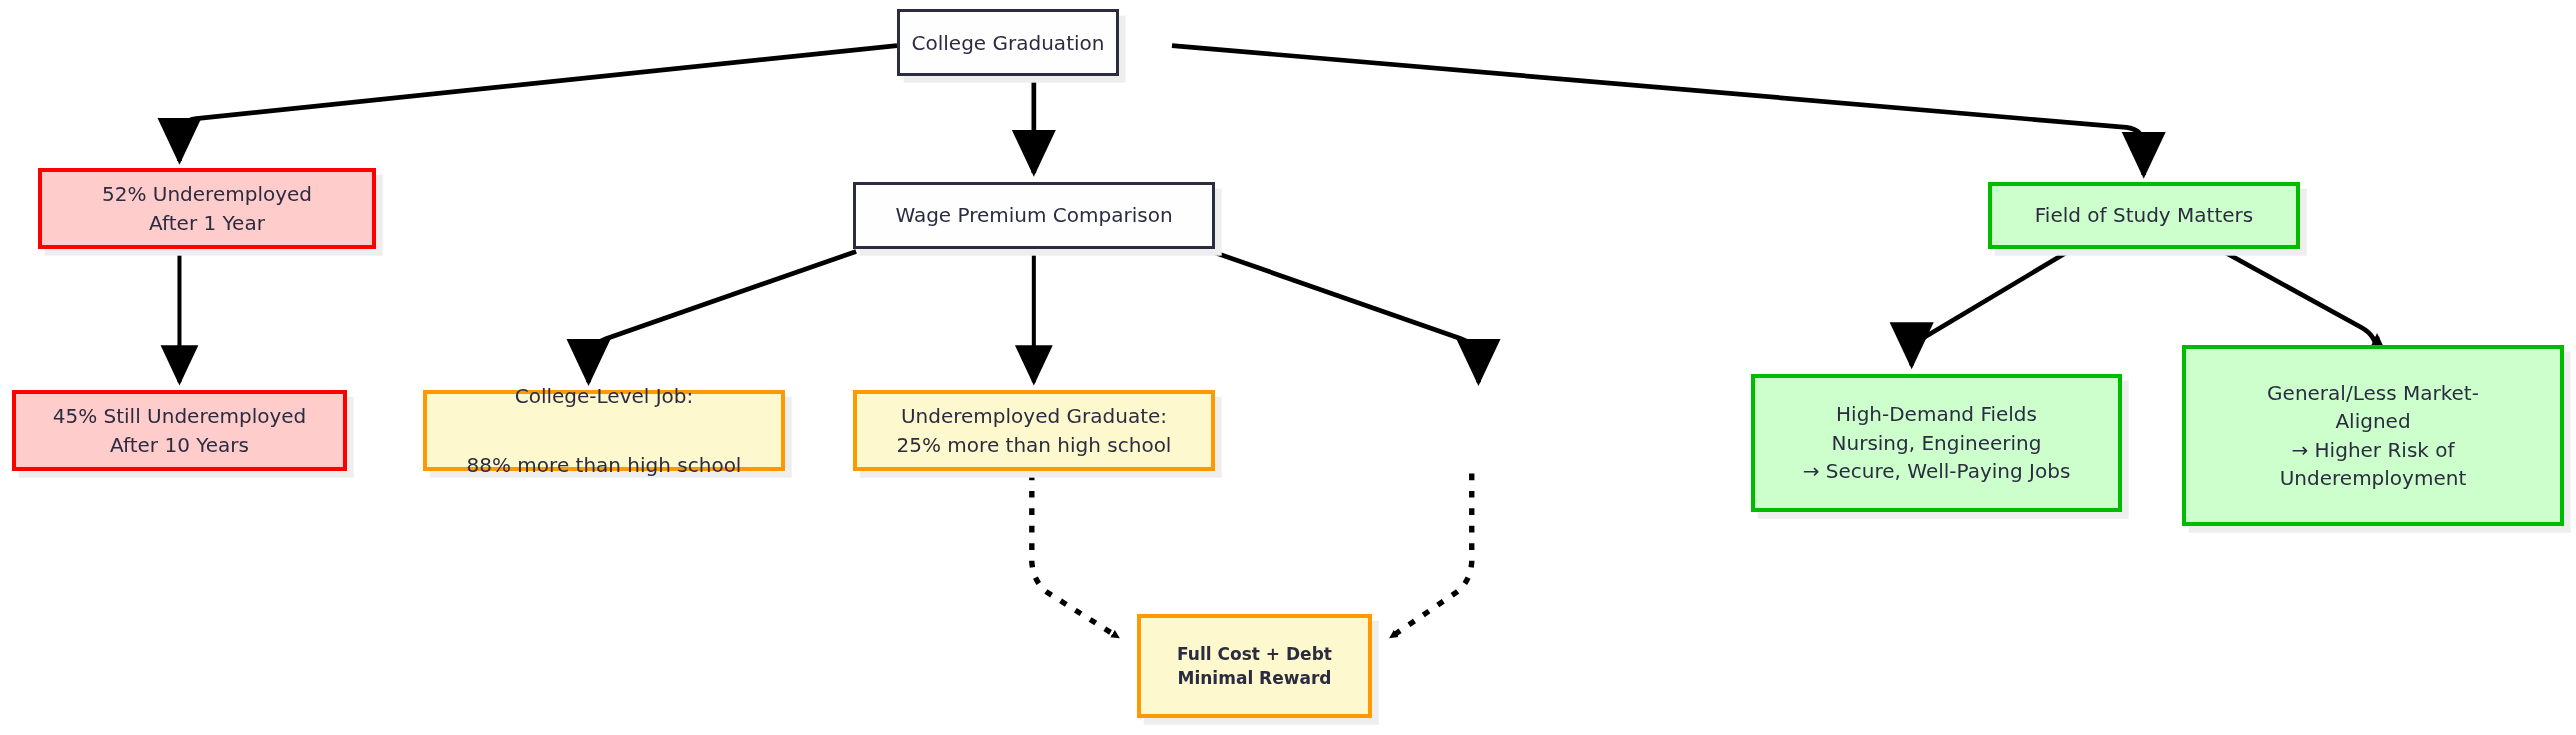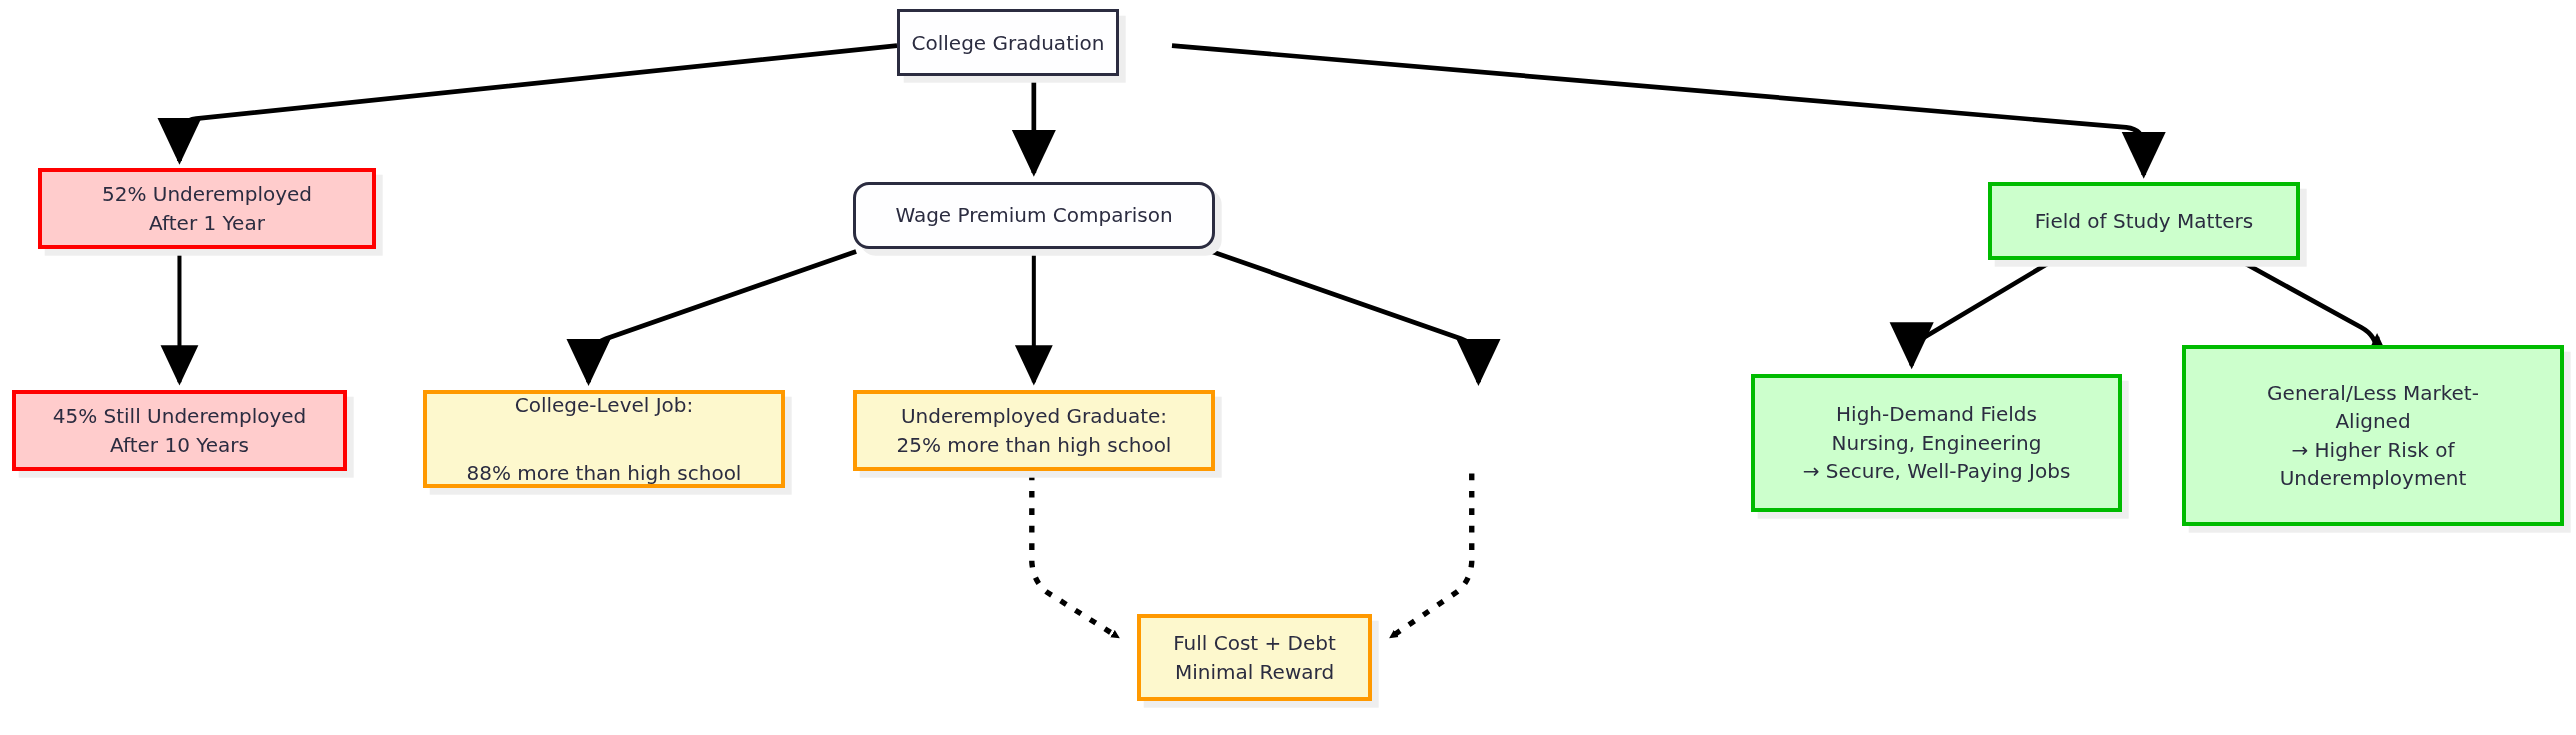--- a/index.html
+++ b/index.html
@@ -65,28 +65,28 @@
   .n-field {
     background: #ccffcc;
     border-color: #00bb00;
     border-width: 4.7px;
   }
 
   
   #node-root        { left: 897px; top:   9.4px; width: 222px; height: 67px; font-size: 20px; }
   #node-under1      { left:   38px; top:  168px; width: 338px; height: 81px; font-size: 20px; }
   #node-under10     { left:   12px; top:  390px; width: 335px; height: 81px; font-size: 20px; text-align: right; }
-  #node-wage        { left: 853px; top:  182px; width: 362px; height: 67px; font-size: 20px; border-radius: 16px; }
-  #node-collegejob  { left:  423px; top:  390px; width: 362px; height: 98px; font-size: 20px; gap: 40px; }
+  #node-wage        { left: 853px; top:  182px; width: 362px; height: 67px; font-size: 20px; }
+  #node-collegejob  { left:  423px; top:  390px; width: 362px; height: 81px; font-size: 20px; gap: 40px; }
   #node-undergrad   { left: 853px; top:  390px; width: 362px; height: 81px; font-size: 20px; }
   #node-dropout     { left: 1280px; top:  390px; width: 376px; height: 81px; font-size: 20px; }
-  #node-field       { left: 1988px; top:  182px; width: 312px; height: 78px; font-size: 20px; }
+  #node-field       { left: 1988px; top:  182px; width: 312px; height: 67px; font-size: 20px; }
   #node-highdemand  { left: 1731px; top:  374px; width: 371px; height: 138px; font-size: 20px; margin-left: 20px; }
   #node-general     { left: 2182px; top:  345px; width: 382px; height: 181px; font-size: 20px; }
-  #node-fullcost    { left: 1137px; top:  614px; width: 235px; height: 87px; font-size: 20px; }
+  #node-fullcost    { left: 1137px; top:  614px; width: 235px; height: 104px; font-size: 17px; font-weight: bold; }
 </style>
 </head>
 <body>
 
 <div id="canvas">
 
   <svg id="edge-layer" viewBox="0 0 3840 1096" width="2576" height="735" xmlns="http://www.w3.org/2000/svg">
     <defs>
       <marker id="arrowhead" markerWidth="11" markerHeight="11" refX="9.2" refY="5.5" orient="auto" markerUnits="strokeWidth">
         <path d="M0,0.8 L10,5.5 L0,10.2 Z" fill="#000000"></path>

